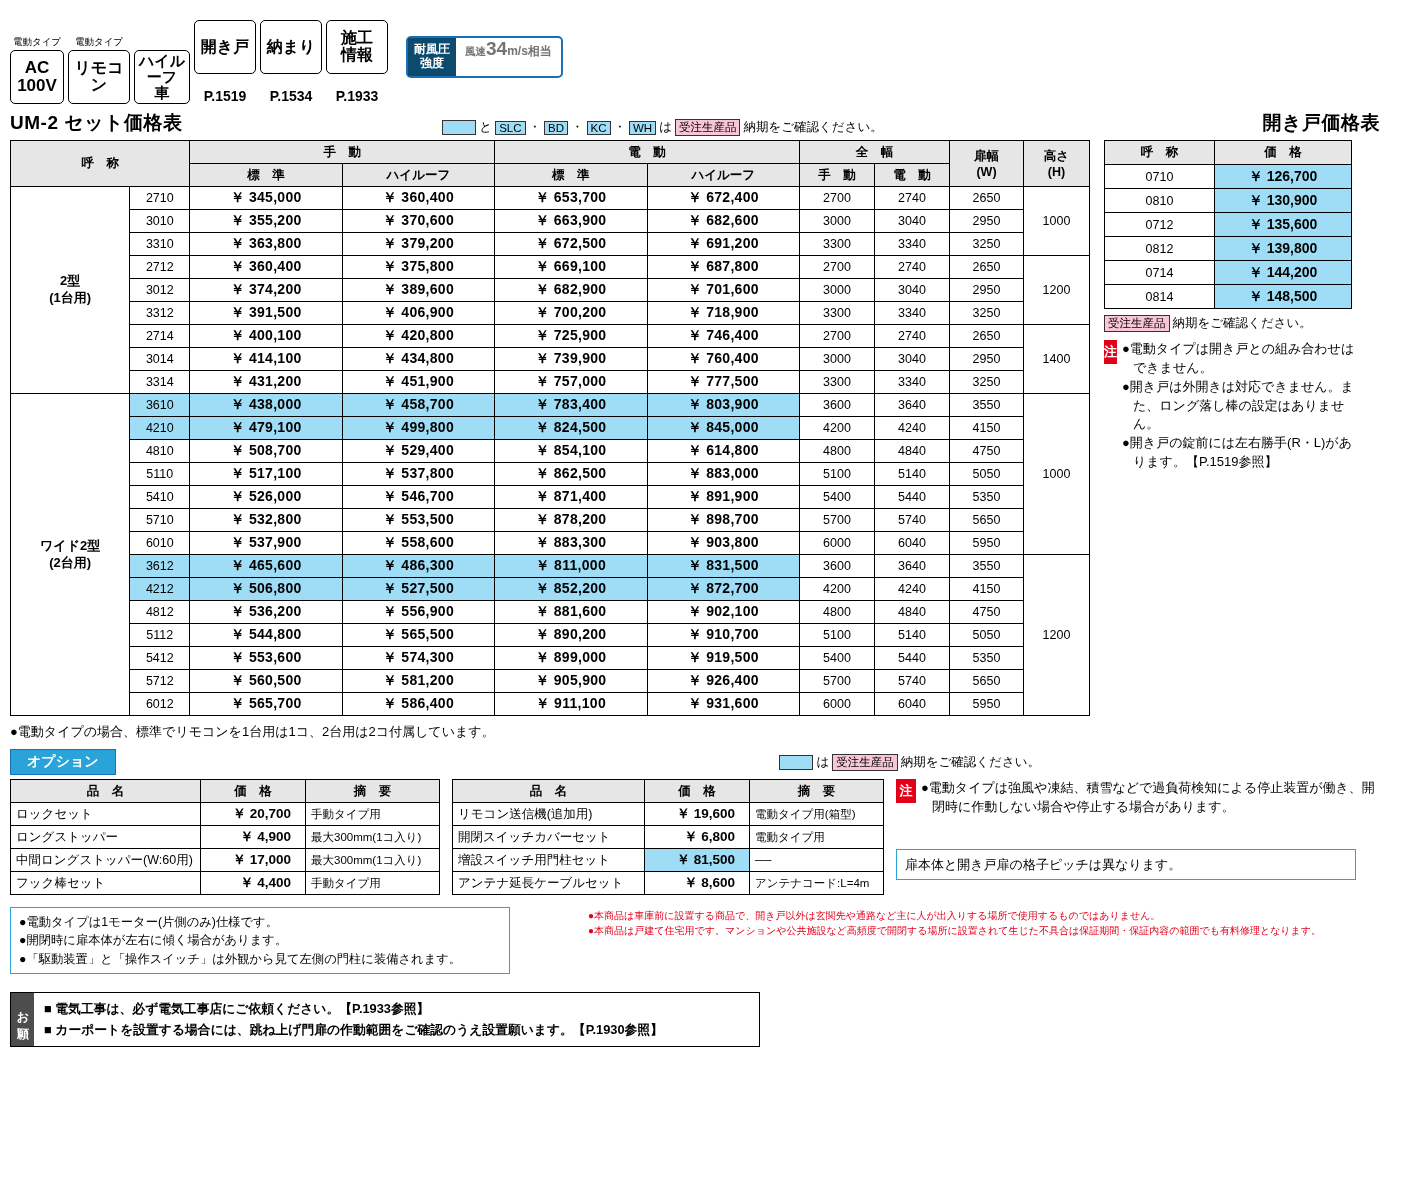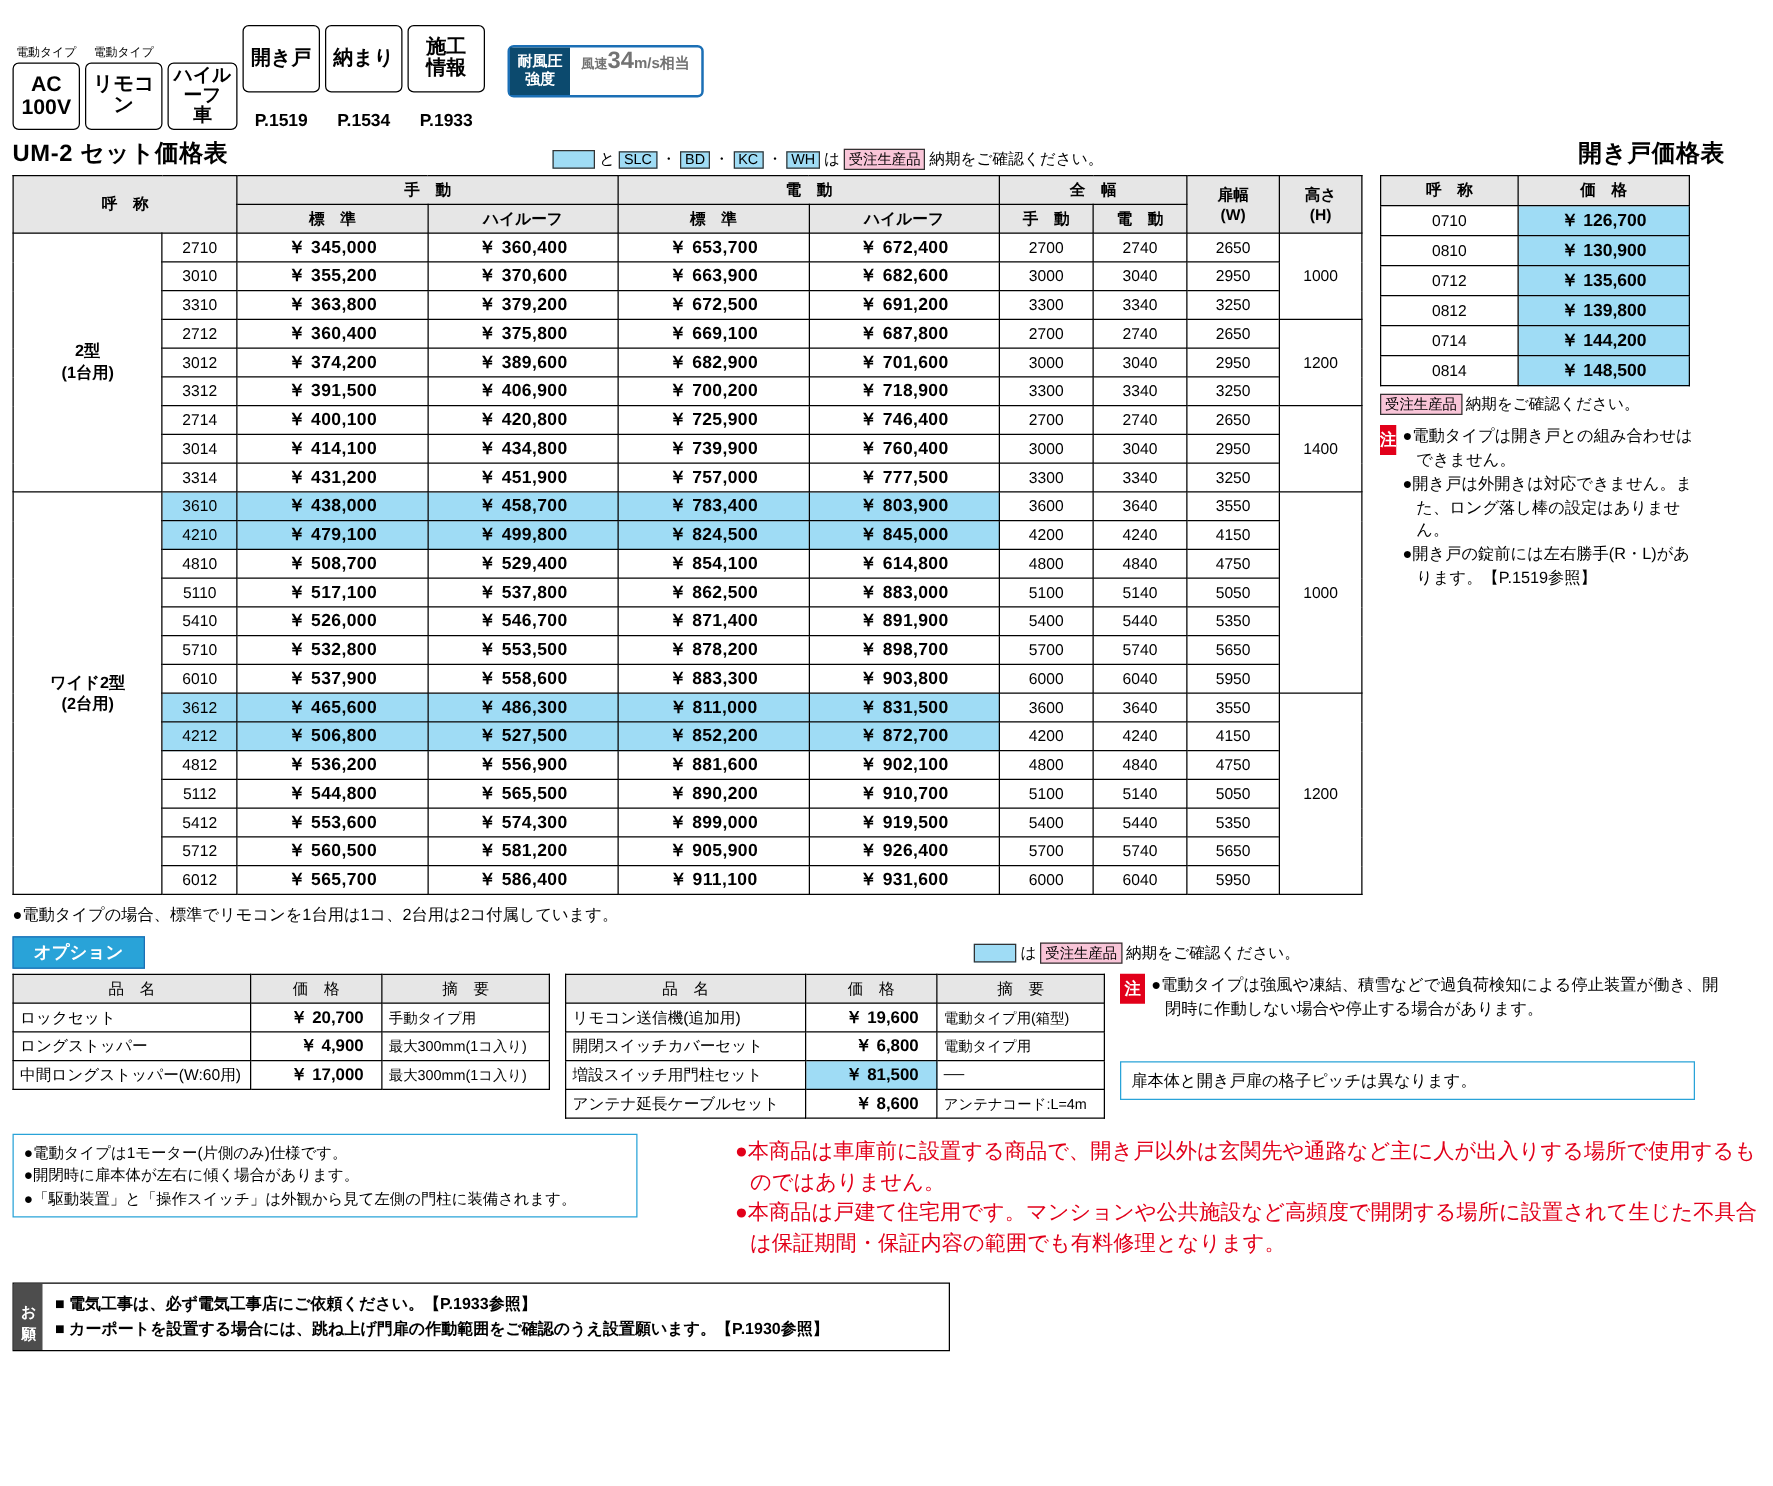--- a/index.html
+++ b/index.html
@@ -71,28 +71,28 @@
   .chu-badge { background:#e2001a; color:#fff; font-weight:bold; font-size:13px;
                width:20px; text-align:center; padding:3px 0; height:fit-content;}
   .chu-list { font-size:13px; line-height:1.45; }
   .chu-list div { text-indent:-11px; padding-left:11px; }
 
   
   .opt-header { background:#29a3d8; color:#fff; font-weight:bold; font-size:14px;
                 padding:3px 16px; display:inline-block; border:1px solid #1b6fb5;}
   .otab { font-size:12.5px; }
   .otab th, .otab td { border:1px solid #000; height:23px; padding:1px 5px; }
-  .otab th { background:#e6e6e6; font-weight:normal; text-align:center; font-size:12.5px;}
+  .otab th { background:#e6e6e6; font-weight:bold; text-align:center; font-size:12.5px;}
   .otab td.name { text-align:left; }
   .otab td.price { text-align:right; font-weight:bold; font-size:13.5px; padding-right:14px;}
   .otab td.memo { text-align:left; font-size:11.5px; }
 
   .cyan-box { border:1.6px solid #29a3d8; padding:5px 8px; font-size:12.3px; line-height:1.5; }
   .cyan-box div { text-indent:-12px; padding-left:12px; }
-  .red-text { color:#e2001a; font-size:17px; line-height:1.45; }
+  .red-text { color:#e2001a; font-size:10px; line-height:1.45; }
   .red-text div { text-indent:-12px; padding-left:12px; }
 
   .onegai { display:flex; border:1.6px solid #000; }
   .onegai-l { background:#4d4d4d; color:#fff; font-size:12px; font-weight:bold;
               writing-mode:vertical-rl; text-align:center; padding:5px 3px; letter-spacing:2px;}
   .onegai-r { padding:6px 10px; font-size:12.8px; line-height:1.6; font-weight:bold;}
 </style>
 </head>
 <body>
 
@@ -532,20 +532,25 @@
           <tr>
             <td class="name">ロングストッパー</td>
             <td class="price">￥  4,900</td>
             <td class="memo">最大300mm(1コ入り)</td>
           </tr>
           <tr>
             <td class="name">中間ロングストッパー(W:60用)</td>
             <td class="price">￥ 17,000</td>
             <td class="memo">最大300mm(1コ入り)</td>
           </tr>
+          <tr>
+            <td class="name">フック棒セット</td>
+            <td class="price">￥  4,400</td>
+            <td class="memo">手動タイプ用</td>
+          </tr>
         </tbody>
     </table>
 
     <table class="otab" style="width:432px;">
       <thead>
         <tr>
           <th style="width:192px;">品　名</th>
           <th style="width:105px;">価　格</th>
           <th>摘　要</th>
         </tr>

